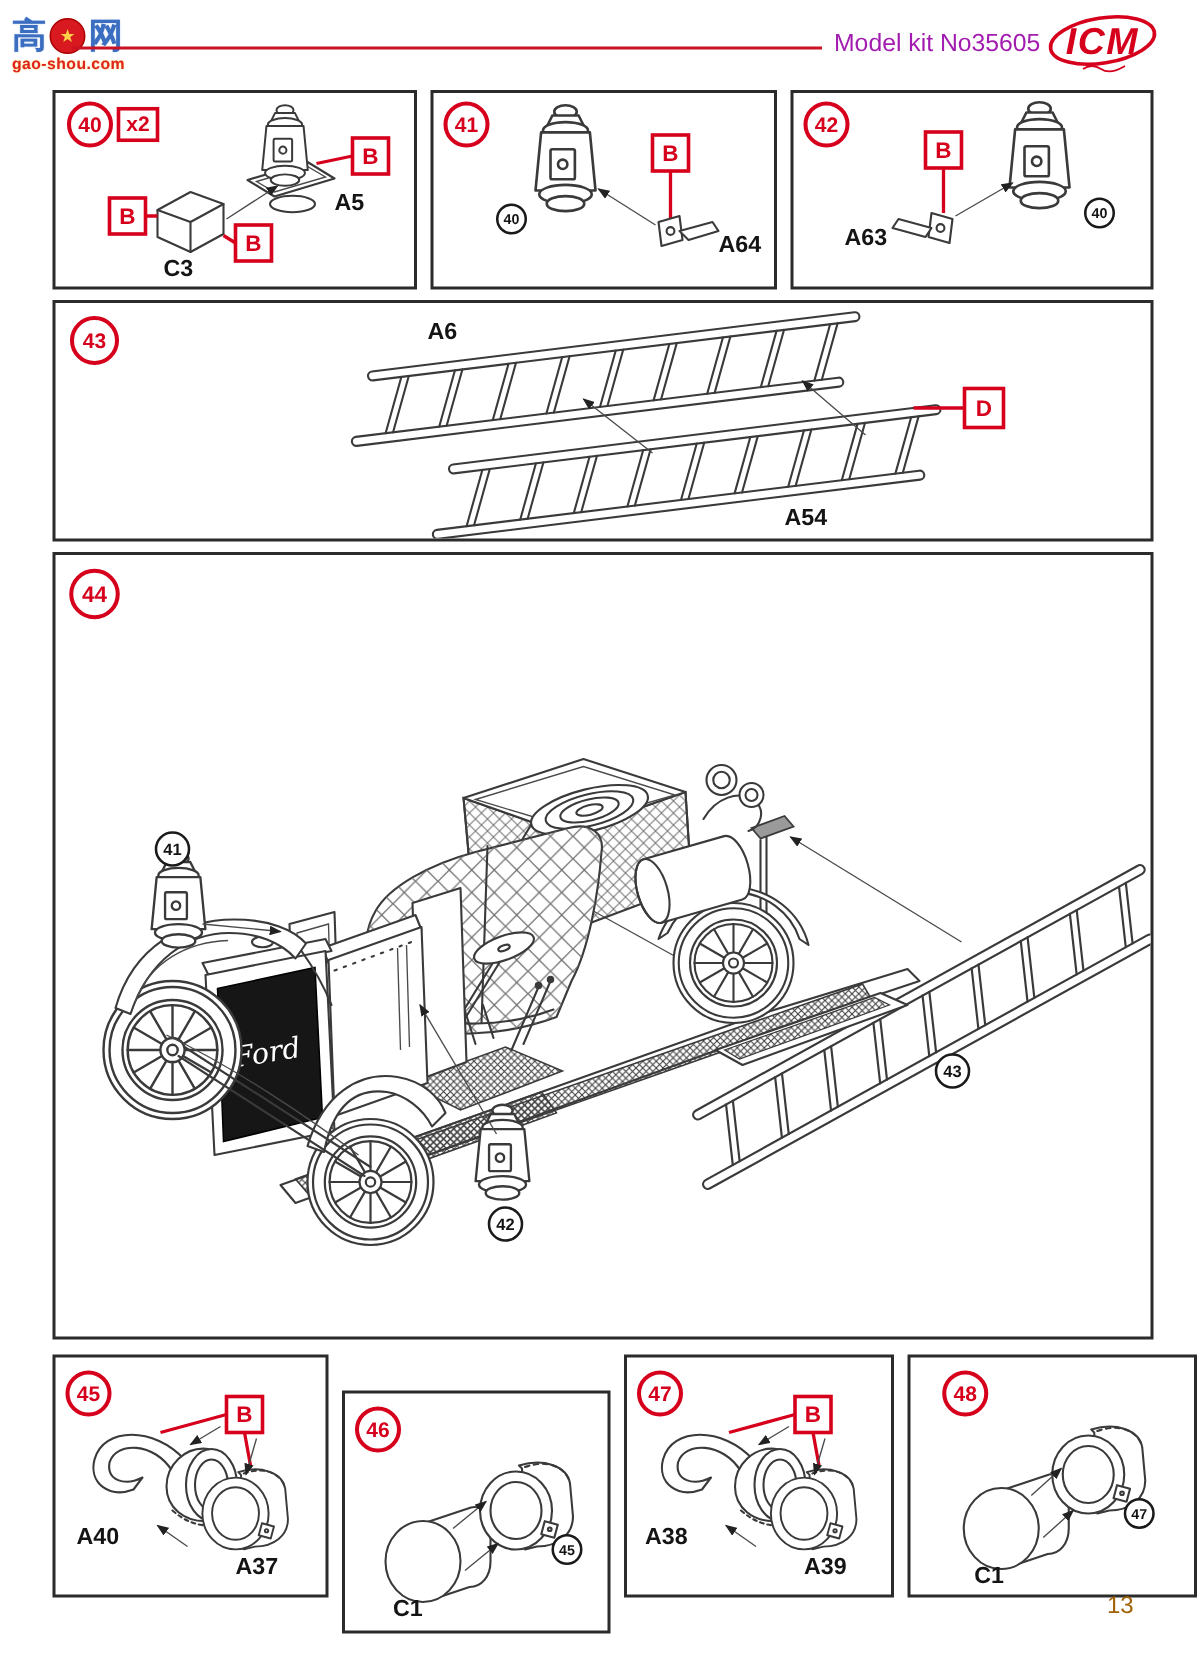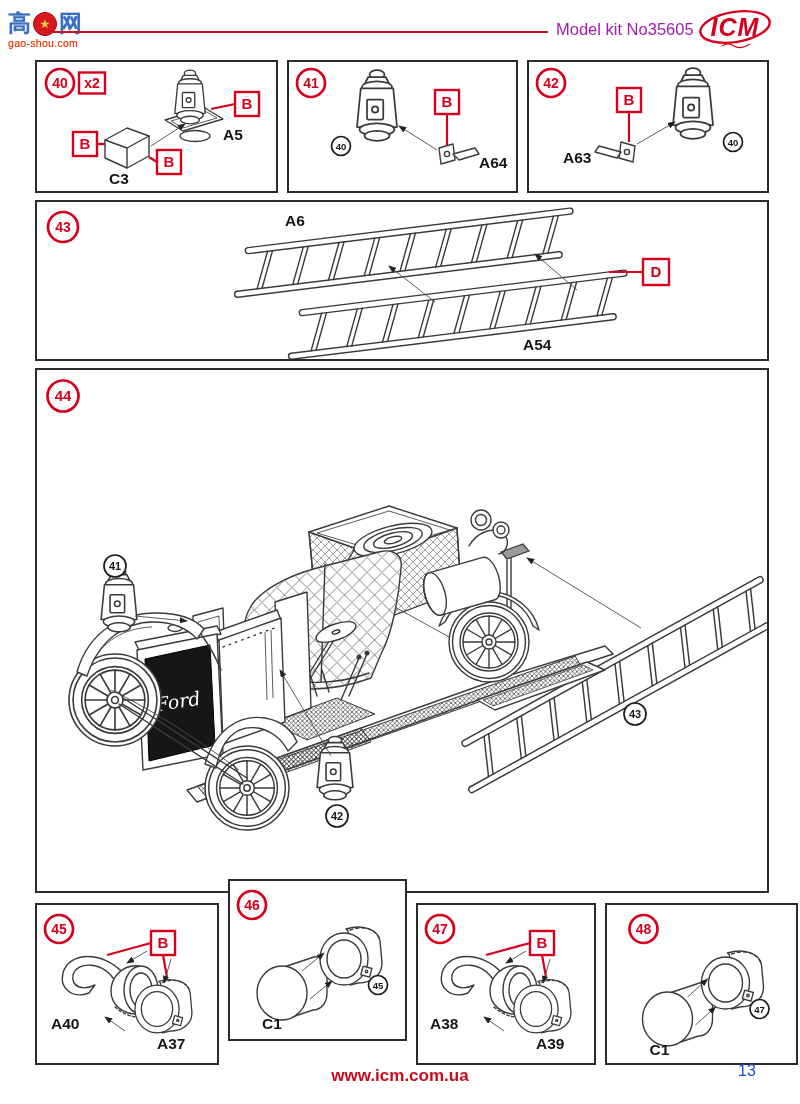--- a/index.html
+++ b/index.html
@@ -9,25 +9,25 @@
   .panel svg{display:block;width:100%;height:100%;}
   
   .rule{position:absolute;left:48px;top:31px;width:500px;height:2px;background:#cc1122;}
   .kitlabel{position:absolute;left:556px;top:20px;font-size:16.5px;color:#a21caf;}
   .icmlogo{position:absolute;left:696px;top:6px;width:76px;height:48px;}
   .wm{position:absolute;left:8px;top:8px;width:110px;}
   .wm-row{display:flex;align-items:center;gap:2px;}
   .wm-char{font-size:23px;font-weight:bold;color:#3b6ec0;text-shadow:0 0 1px #9db9e6;}
   .wm-badge{width:22px;height:22px;border-radius:50%;background:#d81a20;border:1px solid #a00;
             display:flex;align-items:center;justify-content:center;color:#ffd24a;font-size:12px;}
-  .wm-sub{font-size:10.5px;font-weight:normal;color:#e02424;letter-spacing:.3px;text-shadow:0 0 1px #f4c430;margin-top:-2px;}
+  .wm-sub{font-size:10.5px;font-weight:bold;color:#e02424;letter-spacing:.3px;text-shadow:0 0 1px #f4c430;margin-top:-2px;}
   
   .footer-url{position:absolute;left:240px;top:1066px;width:320px;text-align:center;
               font-size:17px;font-weight:bold;color:#cc0a1d;}
-  .pagenum{position:absolute;left:738px;top:1062px;font-size:16px;color:#1d4ed8;}
+  .pagenum{position:absolute;left:738px;top:1062px;font-size:16px;color:#a16207;}
   
   .ln{stroke:#3a3a3a;stroke-width:1.4;fill:none;stroke-linejoin:round;stroke-linecap:round;}
   .th{stroke:#4a4a4a;stroke-width:0.9;fill:none;}
   .fw{fill:#ffffff;stroke:#3a3a3a;stroke-width:1.4;stroke-linejoin:round;}
   .redln{stroke:#d6001c;stroke-width:2.2;fill:none;}
   .redbox{fill:#ffffff;stroke:#d6001c;stroke-width:2.4;}
   .redring{fill:#ffffff;stroke:#d6001c;stroke-width:2.7;}
   .blkring{fill:#ffffff;stroke:#1a1a1a;stroke-width:1.7;}
   text{font-family:"Liberation Sans",sans-serif;}
   .badge-t{fill:#d6001c;font-weight:bold;font-size:14px;text-anchor:middle;}
@@ -374,21 +374,21 @@
       <rect class="redbox" x="114" y="26" width="24" height="24"></rect>
       <text class="glue-t" x="126" y="43">B</text>
       <line class="th" x1="110" y1="46" x2="90" y2="58" marker-end="url(#ah)"></line>
       <line class="th" x1="134" y1="54" x2="127" y2="78" marker-end="url(#ah)"></line>
       <line class="th" x1="88" y1="126" x2="68" y2="112" marker-end="url(#ah)"></line>
       <text class="part-t" x="14" y="124">A40</text>
       <text class="part-t" x="120" y="144">A37</text>
     </svg>
   </div>
 
-  <div class="panel" style="left:228px;top:879px;width:179px;height:162px;">
+  <div class="panel" style="left:228px;top:927px;width:179px;height:162px;">
     <svg viewBox="0 0 175 158">
       <circle class="redring" cx="22" cy="24" r="14"></circle>
       <text class="badge-t" x="22" y="29">46</text>
       <use href="#cylG" transform="translate(50,112)"></use>
       <use href="#bezelG" transform="translate(114,78)"></use>
       <line class="th" x1="72" y1="90" x2="94" y2="72" marker-end="url(#ah)"></line>
       <line class="th" x1="80" y1="118" x2="102" y2="100" marker-end="url(#ah)"></line>
       <circle class="blkring" cx="148" cy="104" r="9.5"></circle>
       <text class="ref-t" x="148" y="107.5">45</text>
       <text class="part-t" x="32" y="148">C1</text>
@@ -419,16 +419,15 @@
       <use href="#cylG" transform="translate(44,114)"></use>
       <use href="#bezelG" transform="translate(104,78)"></use>
       <line class="th" x1="66" y1="92" x2="86" y2="74" marker-end="url(#ah)"></line>
       <line class="th" x1="74" y1="120" x2="94" y2="102" marker-end="url(#ah)"></line>
       <circle class="blkring" cx="138" cy="104" r="9.5"></circle>
       <text class="ref-t" x="138" y="107.5">47</text>
       <text class="part-t" x="28" y="150">C1</text>
     </svg>
   </div>
 
-  <div class="footer-url">www.icm.com.ua</div>
   <div class="pagenum">13</div>
 
 </div>
 
 </body></html>

